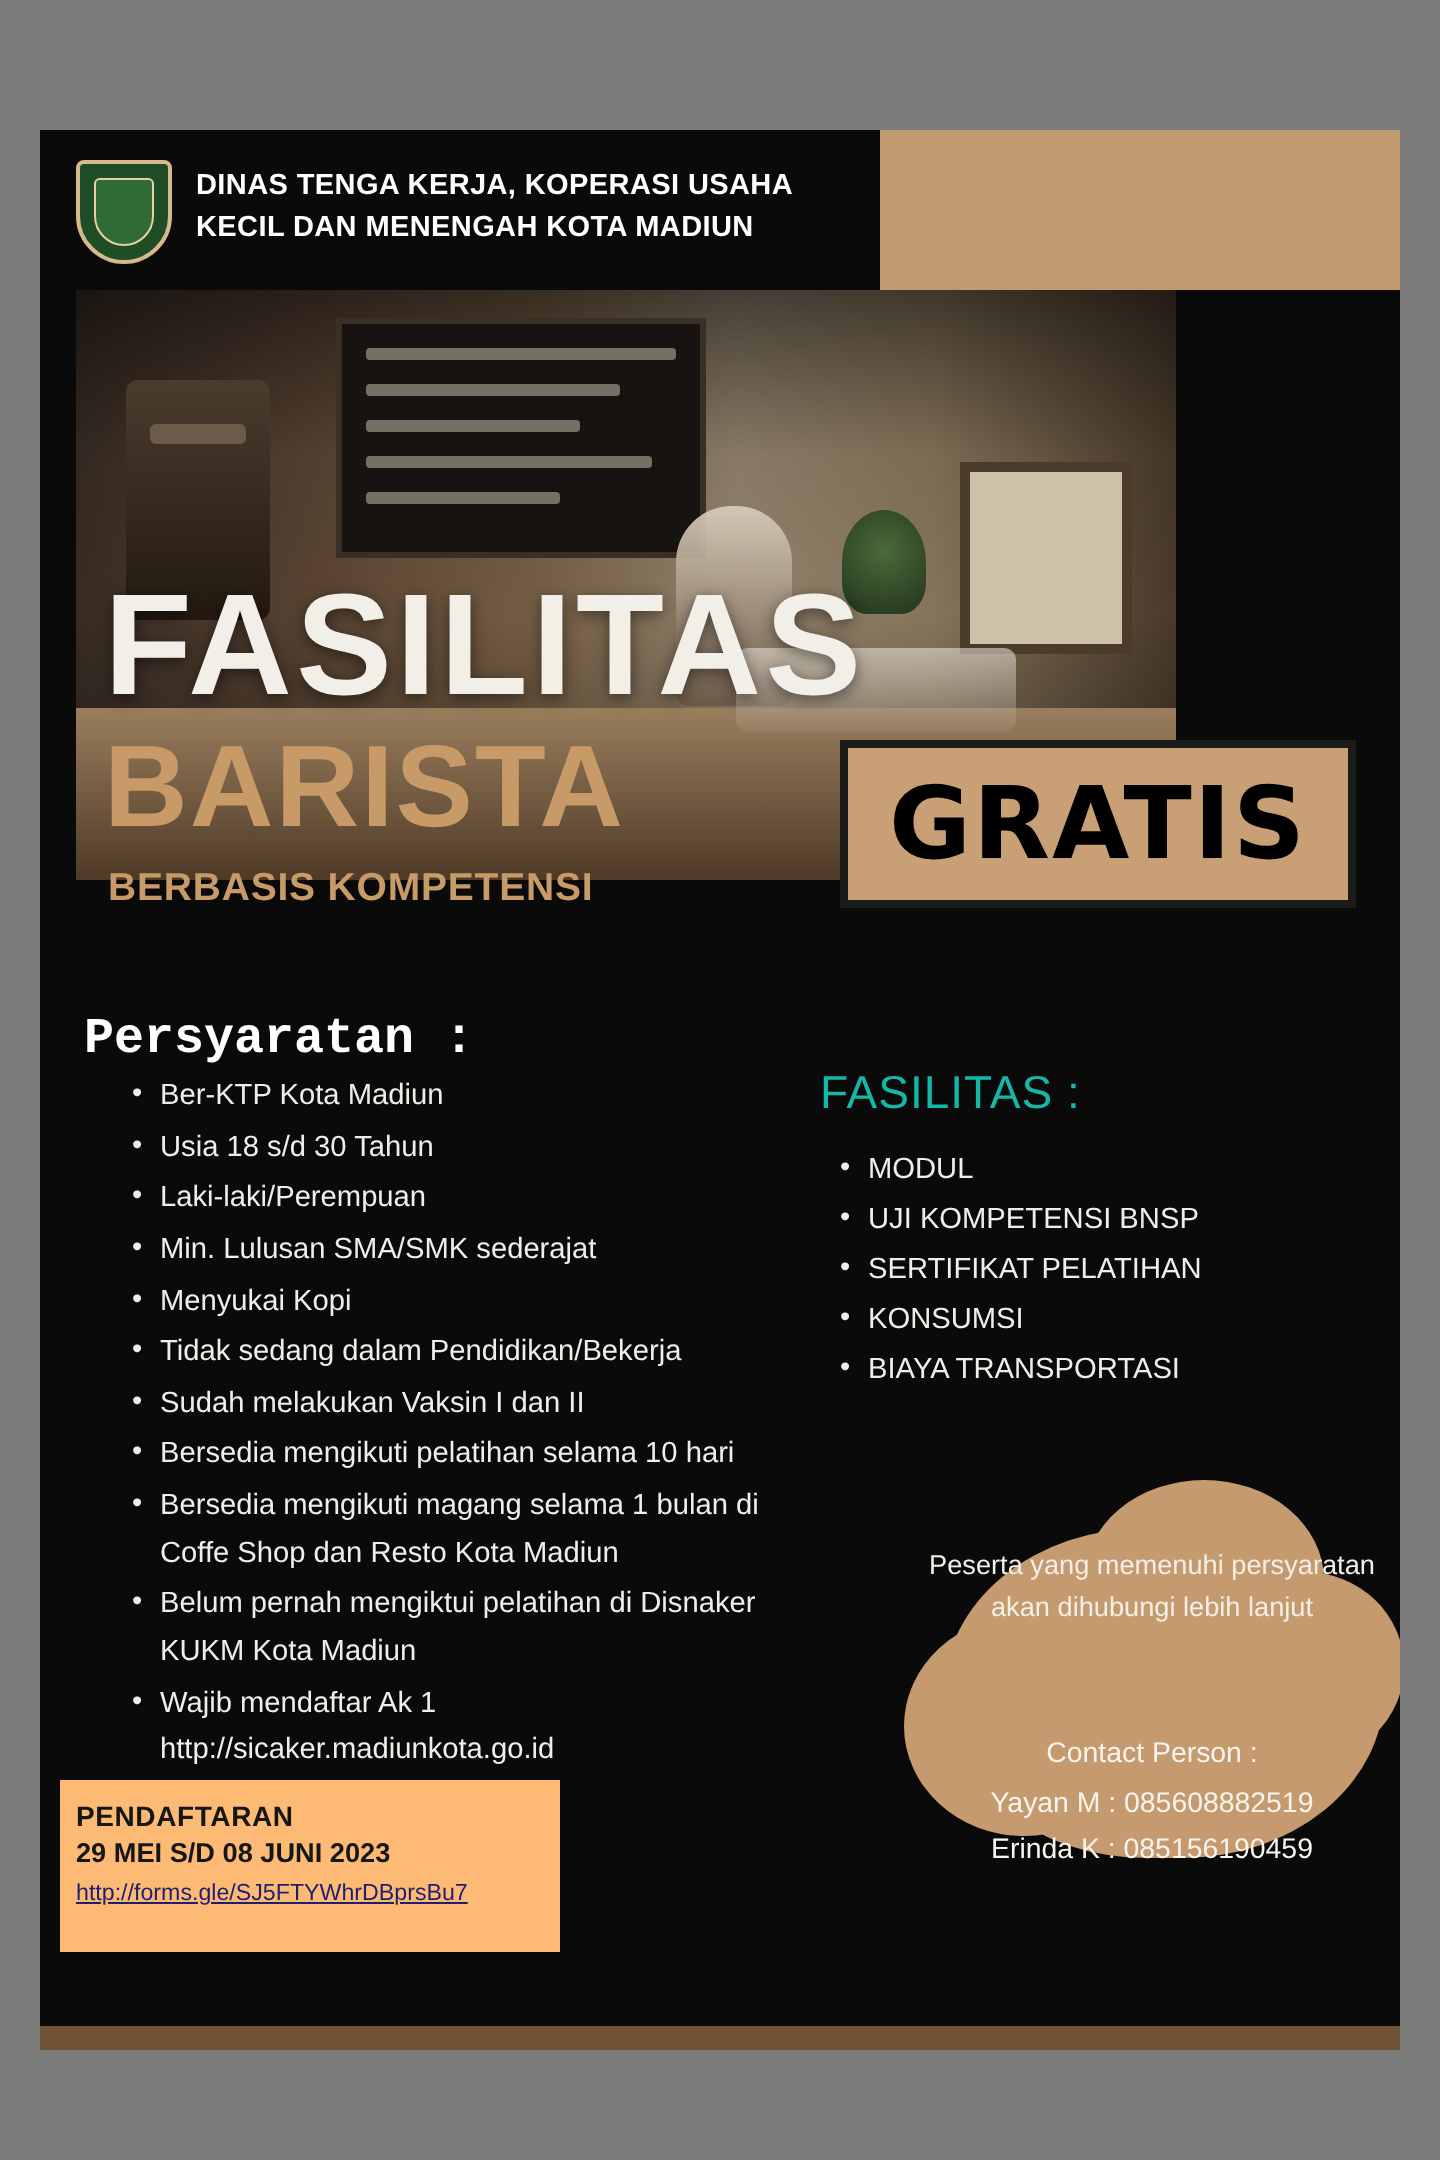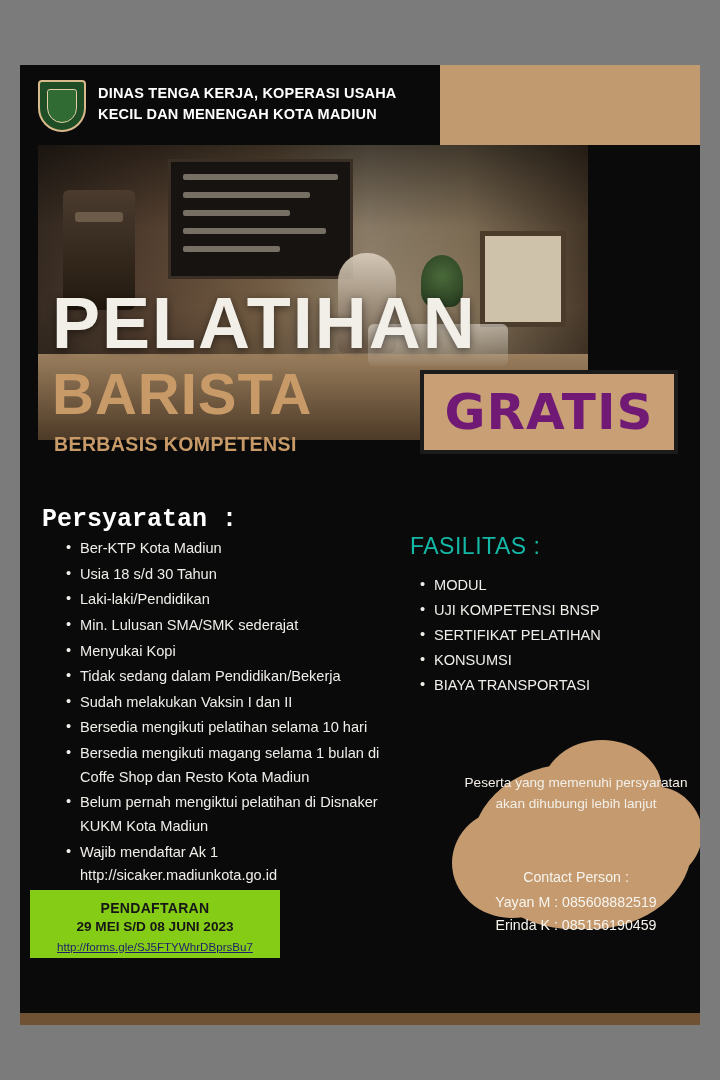--- a/index.html
+++ b/index.html
@@ -138,21 +138,21 @@
     color: #c89a68; letter-spacing: .4px;
   }
   .gratis-box {
     position: absolute; left: 400px; top: 305px;
     width: 258px; height: 84px;
     background: #c9a075;
     border: 4px solid #1b1b1b;
     display: flex; align-items: center; justify-content: center;
   }
   .gratis-box span {
-    font-size: 50px; font-weight: bold; color: #701a75;
+    font-size: 50px; font-weight: bold; color: #000000;
     letter-spacing: 1px;
     font-family: "DejaVu Sans", sans-serif;
   }
   
   .h-persyaratan {
     position: absolute; left: 22px; top: 440px;
     font-size: 25px; font-weight: bold; color: #ffffff; font-family: Liberation Mono, monospace;
   }
   ul.req {
     position: absolute; left: 46px; top: 472px;
@@ -199,24 +199,24 @@
   }
   .cloud-contact {
     position: absolute; left: 0; top: 136px; width: 248px;
     text-align: center; color: #f7f4ee; font-size: 14.2px; line-height: 1.62;
     z-index: 2;
   }
   .cloud-contact .ttl { display:block; margin-bottom: 2px; }
   
   .reg {
     position: absolute; left: 10px; top: 825px;
-    width: 250px; height: 68px;
-    background: #84cc16;
+    width: 250px; height: 86px;
+    background: #fdba74;
     padding: 10px 8px 0 8px;
-    text-align: center;
+    text-align: left;
   }
   .reg .r1 { font-size: 14px; font-weight: bold; color: #161616; letter-spacing: .3px; }
   .reg .r2 { font-size: 13.6px; font-weight: bold; color: #161616; margin-top: 3px; }
   .reg .r3 {
     font-size: 11.6px; color: #1f1f6e; margin-top: 6px;
     text-decoration: underline; word-break: break-all;
   }
   .bottom-bar {
     position: absolute; left: 0; bottom: 0;
     width: 680px; height: 12px; background: #6f5233;
@@ -249,33 +249,33 @@
       <div class="chalk"></div>
     </div>
     <div class="machine"></div>
     <div class="window"></div>
     <div class="plant"></div>
     <div class="person"></div>
     <div class="counter"></div>
     <div class="cups"></div>
   </div>
 
-  <div class="t-pelatihan">PELATIHAN</div>
+  <div class="t-pelatihan">FASILITAS</div>
   <div class="t-barista">BARISTA</div>
   <div class="t-sub">BERBASIS KOMPETENSI</div>
 
   <div class="gratis-box">
     <span>GRATIS</span>
   </div>
 
   <div class="h-persyaratan">Persyaratan :</div>
   <ul class="req">
     <li>Ber-KTP Kota Madiun</li>
     <li>Usia 18 s/d 30 Tahun</li>
-    <li>Laki-laki/Pendidikan</li>
+    <li>Laki-laki/Perempuan</li>
     <li>Min. Lulusan SMA/SMK sederajat</li>
     <li>Menyukai Kopi</li>
     <li>Tidak sedang dalam Pendidikan/Bekerja</li>
     <li>Sudah melakukan Vaksin I dan II</li>
     <li>Bersedia mengikuti pelatihan selama 10 hari</li>
     <li>Bersedia mengikuti magang selama 1 bulan di Coffe Shop dan Resto Kota Madiun</li>
     <li>Belum pernah mengiktui pelatihan di Disnaker KUKM Kota Madiun</li>
     <li>
       <span>Wajib mendaftar Ak 1</span>
       <span class="url">http://sicaker.madiunkota.go.id</span>

